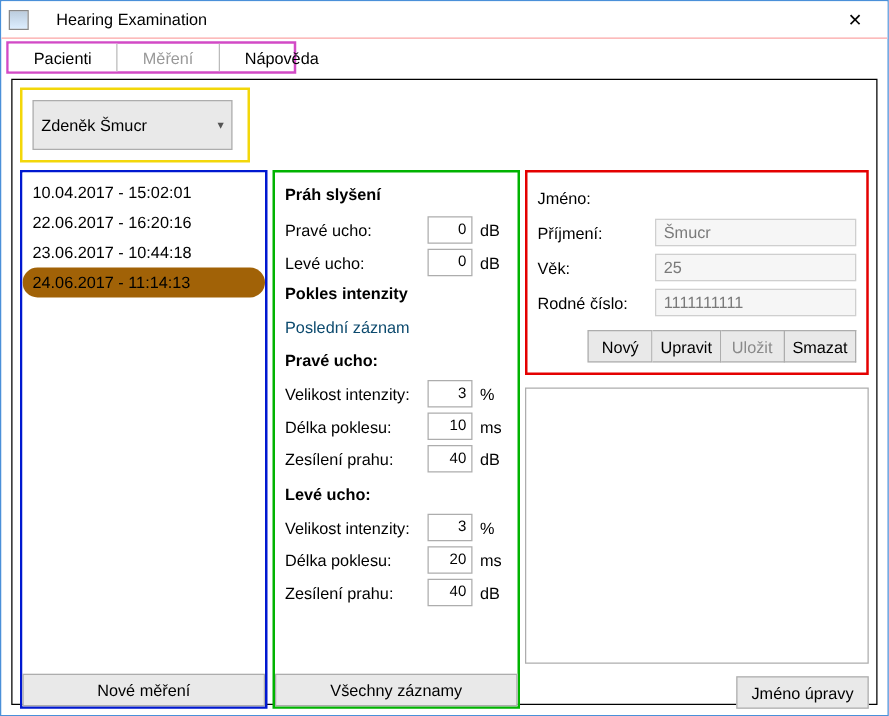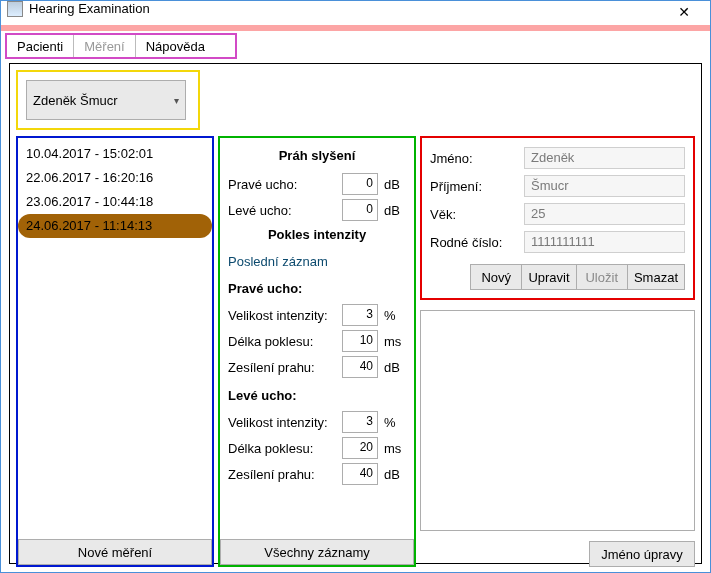--- a/index.html
+++ b/index.html
@@ -13,25 +13,26 @@
     height: 573px;
     border: 1px solid #4a90d9;
     overflow: hidden;
     position: relative;
   }
 
   
   .titlebar {
     height: 30px;
     background: #fff;
-    border-bottom: 6px solid #fca5a5;
-    display: flex;
-    align-items: flex-start;
+    border-bottom: 1px solid #fca5a5;
+    display: flex;
+    align-items: center;
     padding: 0 6px;
     position: relative;
+    gap: 16px;
   }
   .titlebar .app-icon {
     width: 16px; height: 16px;
     border: 1px solid #888;
     background: linear-gradient(#bcd, #def);
     margin-right: 6px;
   }
   .titlebar .title { flex: 0 0 auto; }
   .titlebar .spacer { flex: 1 1 auto; }
   .titlebar .close {
@@ -45,21 +46,21 @@
   .tabs {
     display: flex;
     height: 26px;
     border: 2px solid #d24ac6; 
     margin: 2px 4px 0 4px;
     width: 232px;
     background: #fff;
   }
   .tabs .tab {
     border-right: 1px solid #bbb;
-    padding: 0 10px;
+    padding: 0 20px;
     display: flex;
     align-items: center;
     cursor: default;
   }
   .tabs .tab:last-child { border-right: none; }
   .tabs .tab.disabled { color: #999; }
   .tabs .tab.active { background: #fff; }
 
   
   .content {
@@ -128,21 +129,20 @@
     border: 2px solid #00b300;
     width: 198px;
     display: flex;
     flex-direction: column;
     padding: 6px 8px 0 8px;
   }
   .green-frame h4 {
     margin: 4px 0 8px 0;
     font-size: 13px;
     font-weight: 700;
-    text-align: center;
   }
   .green-frame h5 {
     margin: 8px 0 6px 0;
     font-size: 13px;
     font-weight: 700;
   }
   .dim-label { color: #0c4a6e; margin: 4px 0 4px 0; }
   .param-row {
     display: flex;
     align-items: center;
@@ -298,21 +298,20 @@
       </div>
 
       <div class="grow"></div>
       <div class="btn bottom-btn">Všechny záznamy</div>
     </div>
 
     <div class="right-col">
       <div class="red-frame">
         <div class="form-row">
           <span class="flab">Jméno:</span>
-          <span class="fval">Zdeněk</span>
         </div>
         <div class="form-row">
           <span class="flab">Příjmení:</span>
           <span class="fval">Šmucr</span>
         </div>
         <div class="form-row">
           <span class="flab">Věk:</span>
           <span class="fval">25</span>
         </div>
         <div class="form-row">

